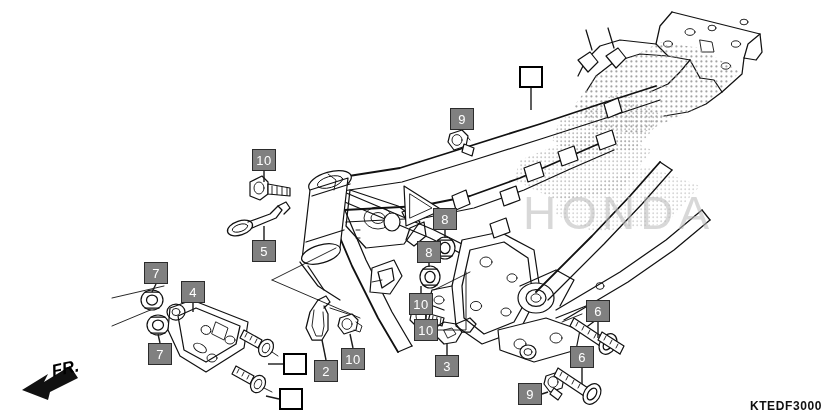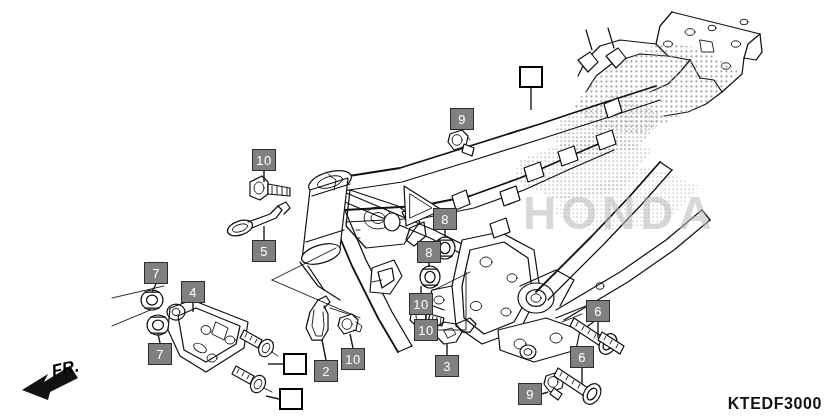--- a/index.html
+++ b/index.html
@@ -39,21 +39,21 @@
     background:#ffffff;
     border:2px solid #000000;
     color:#000000;
   }
 
   
   #watermark{
     position:absolute;
     left:523px;top:186px;
     font-size:46px;
-    font-weight:bold;
+    font-weight:normal;
     letter-spacing:5px;
     color:#b9b9b9;
     opacity:.55;
     z-index:5;
     user-select:none;
     font-family:"Liberation Sans", sans-serif;
   }
 
   
   #fr-marker{
@@ -72,21 +72,21 @@
     transform:rotate(-12deg);
     transform-origin:left top;
     z-index:46;
     user-select:none;
   }
 
   
   #partcode{
     position:absolute;
     right:18px;bottom:7px;
-    font-size:16px;
+    font-size:12px;
     font-weight:bold;
     letter-spacing:.6px;
     color:#111;
     z-index:45;
   }
   .ln{fill:none;stroke:#111111;stroke-width:1.25;stroke-linejoin:round;stroke-linecap:round;}
   .ln-t{fill:none;stroke:#111111;stroke-width:0.9;stroke-linejoin:round;stroke-linecap:round;}
   .ln-h{fill:none;stroke:#111111;stroke-width:1.8;stroke-linejoin:round;stroke-linecap:round;}
   .fillw{fill:#ffffff;stroke:#111111;stroke-width:1.2;stroke-linejoin:round;}
 </style>

